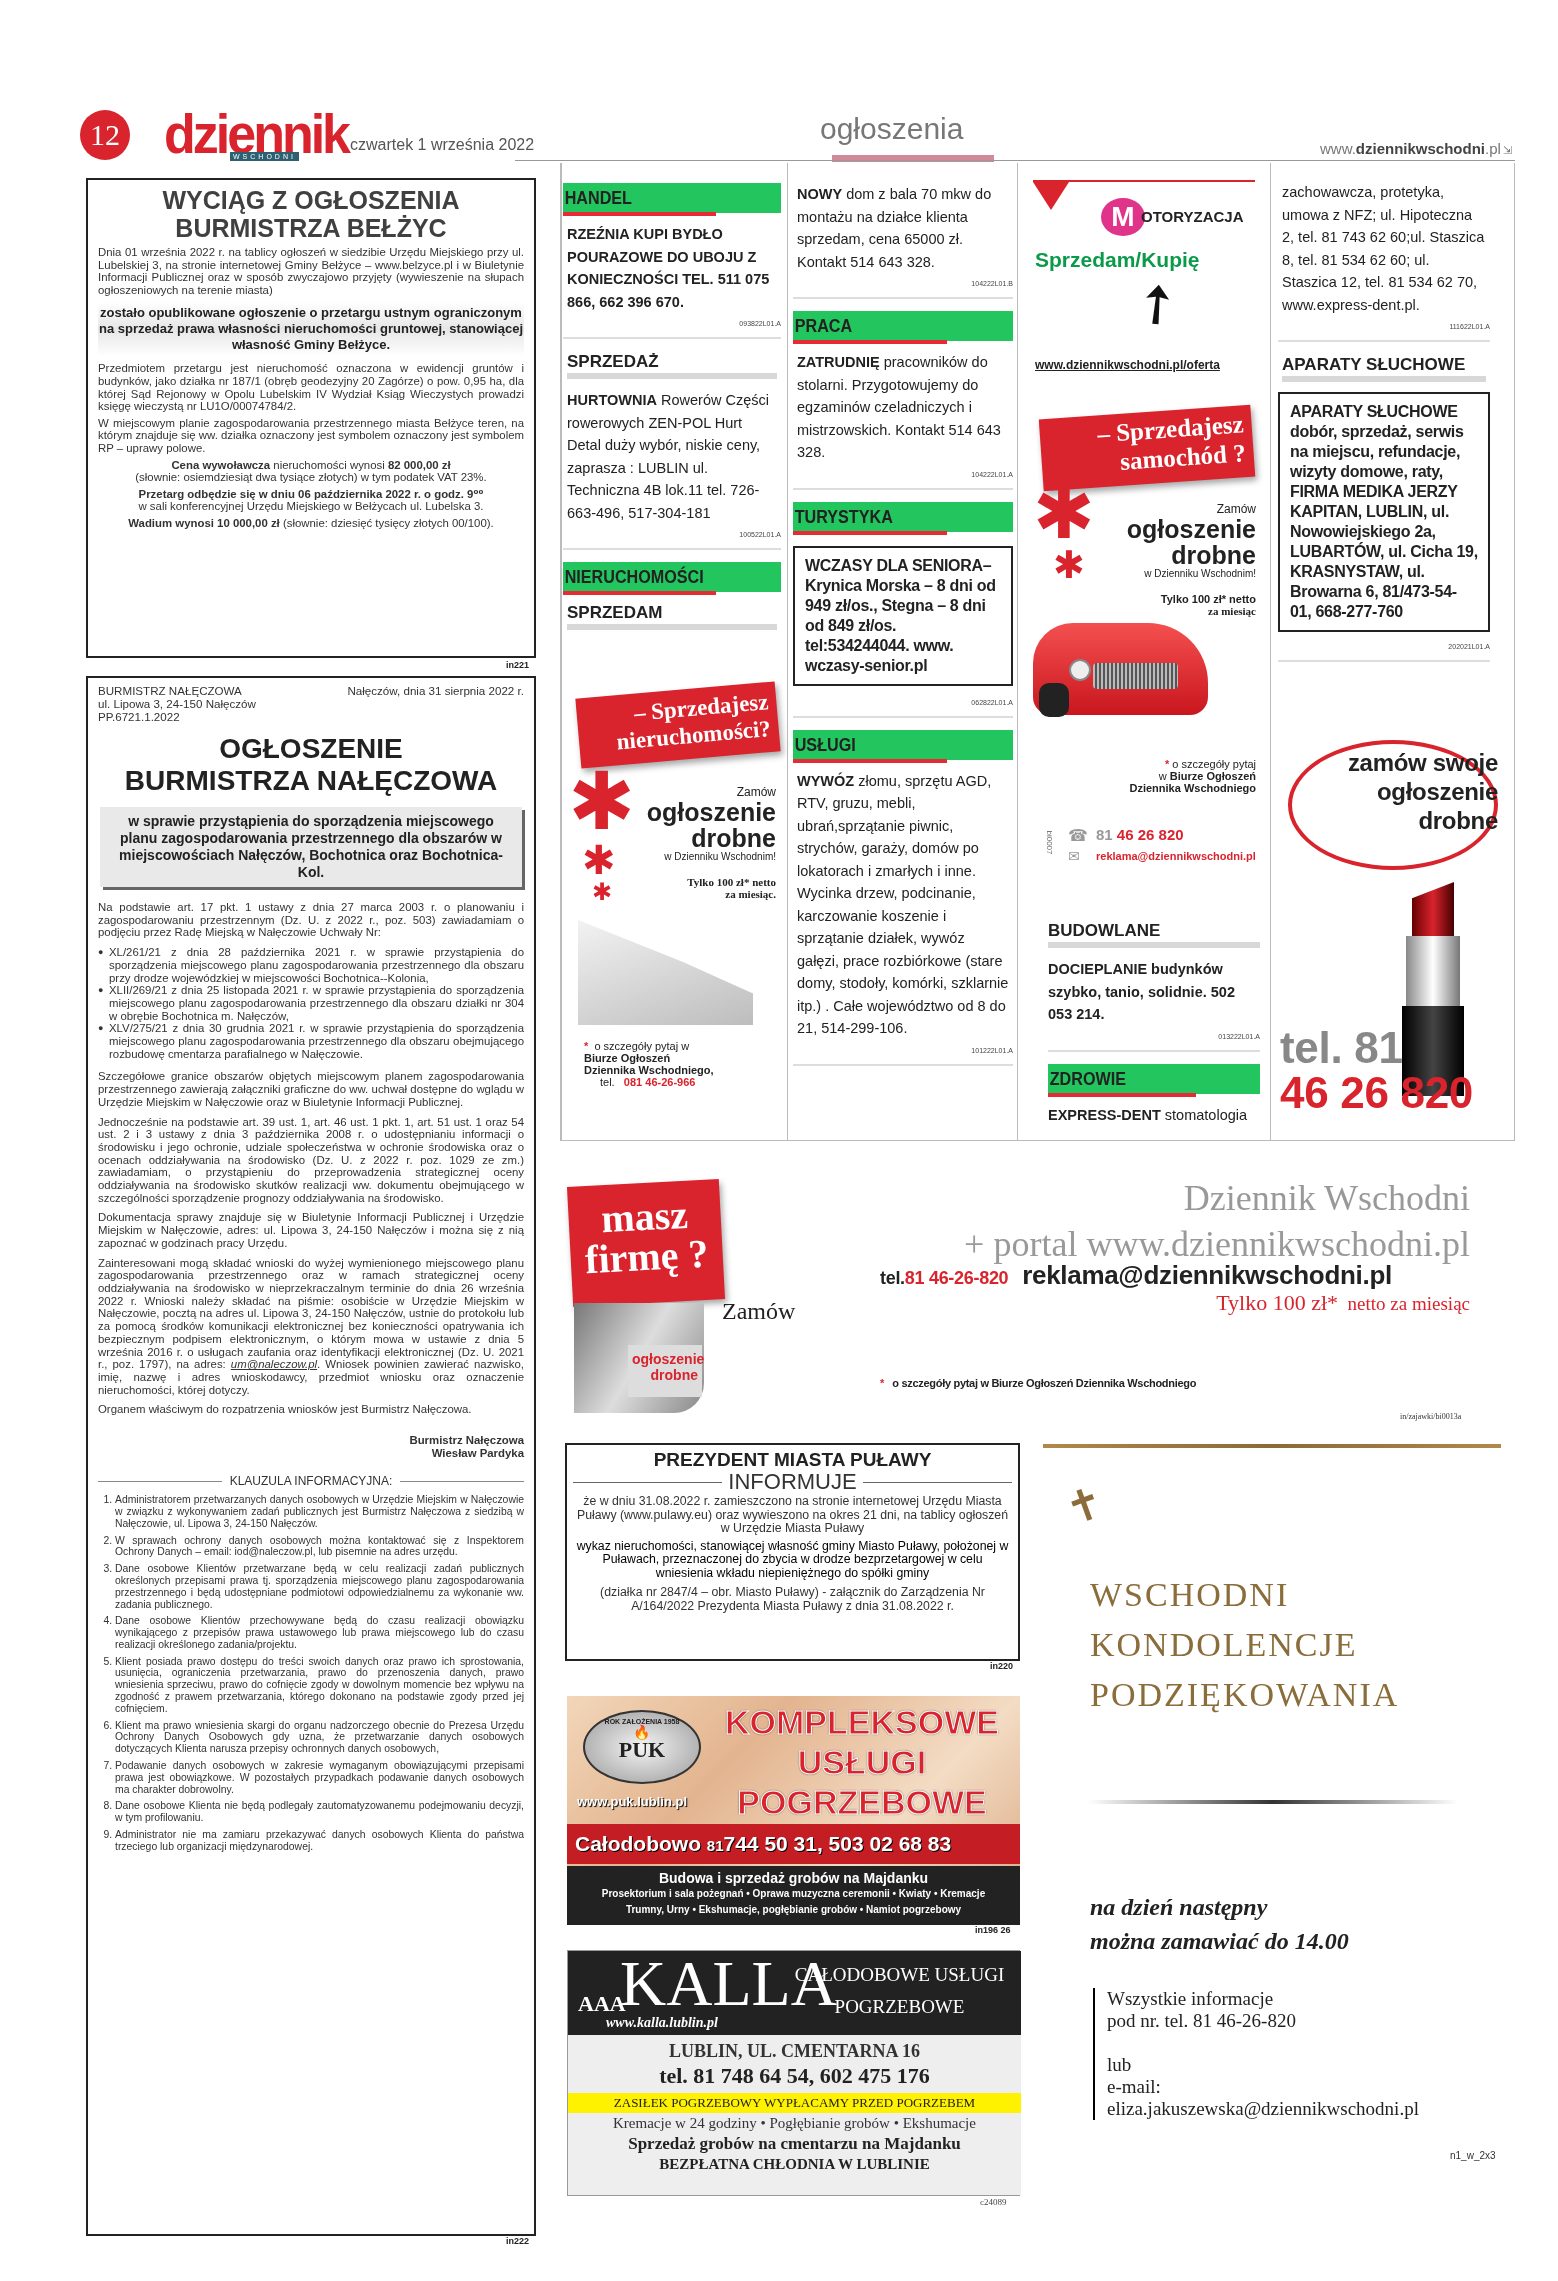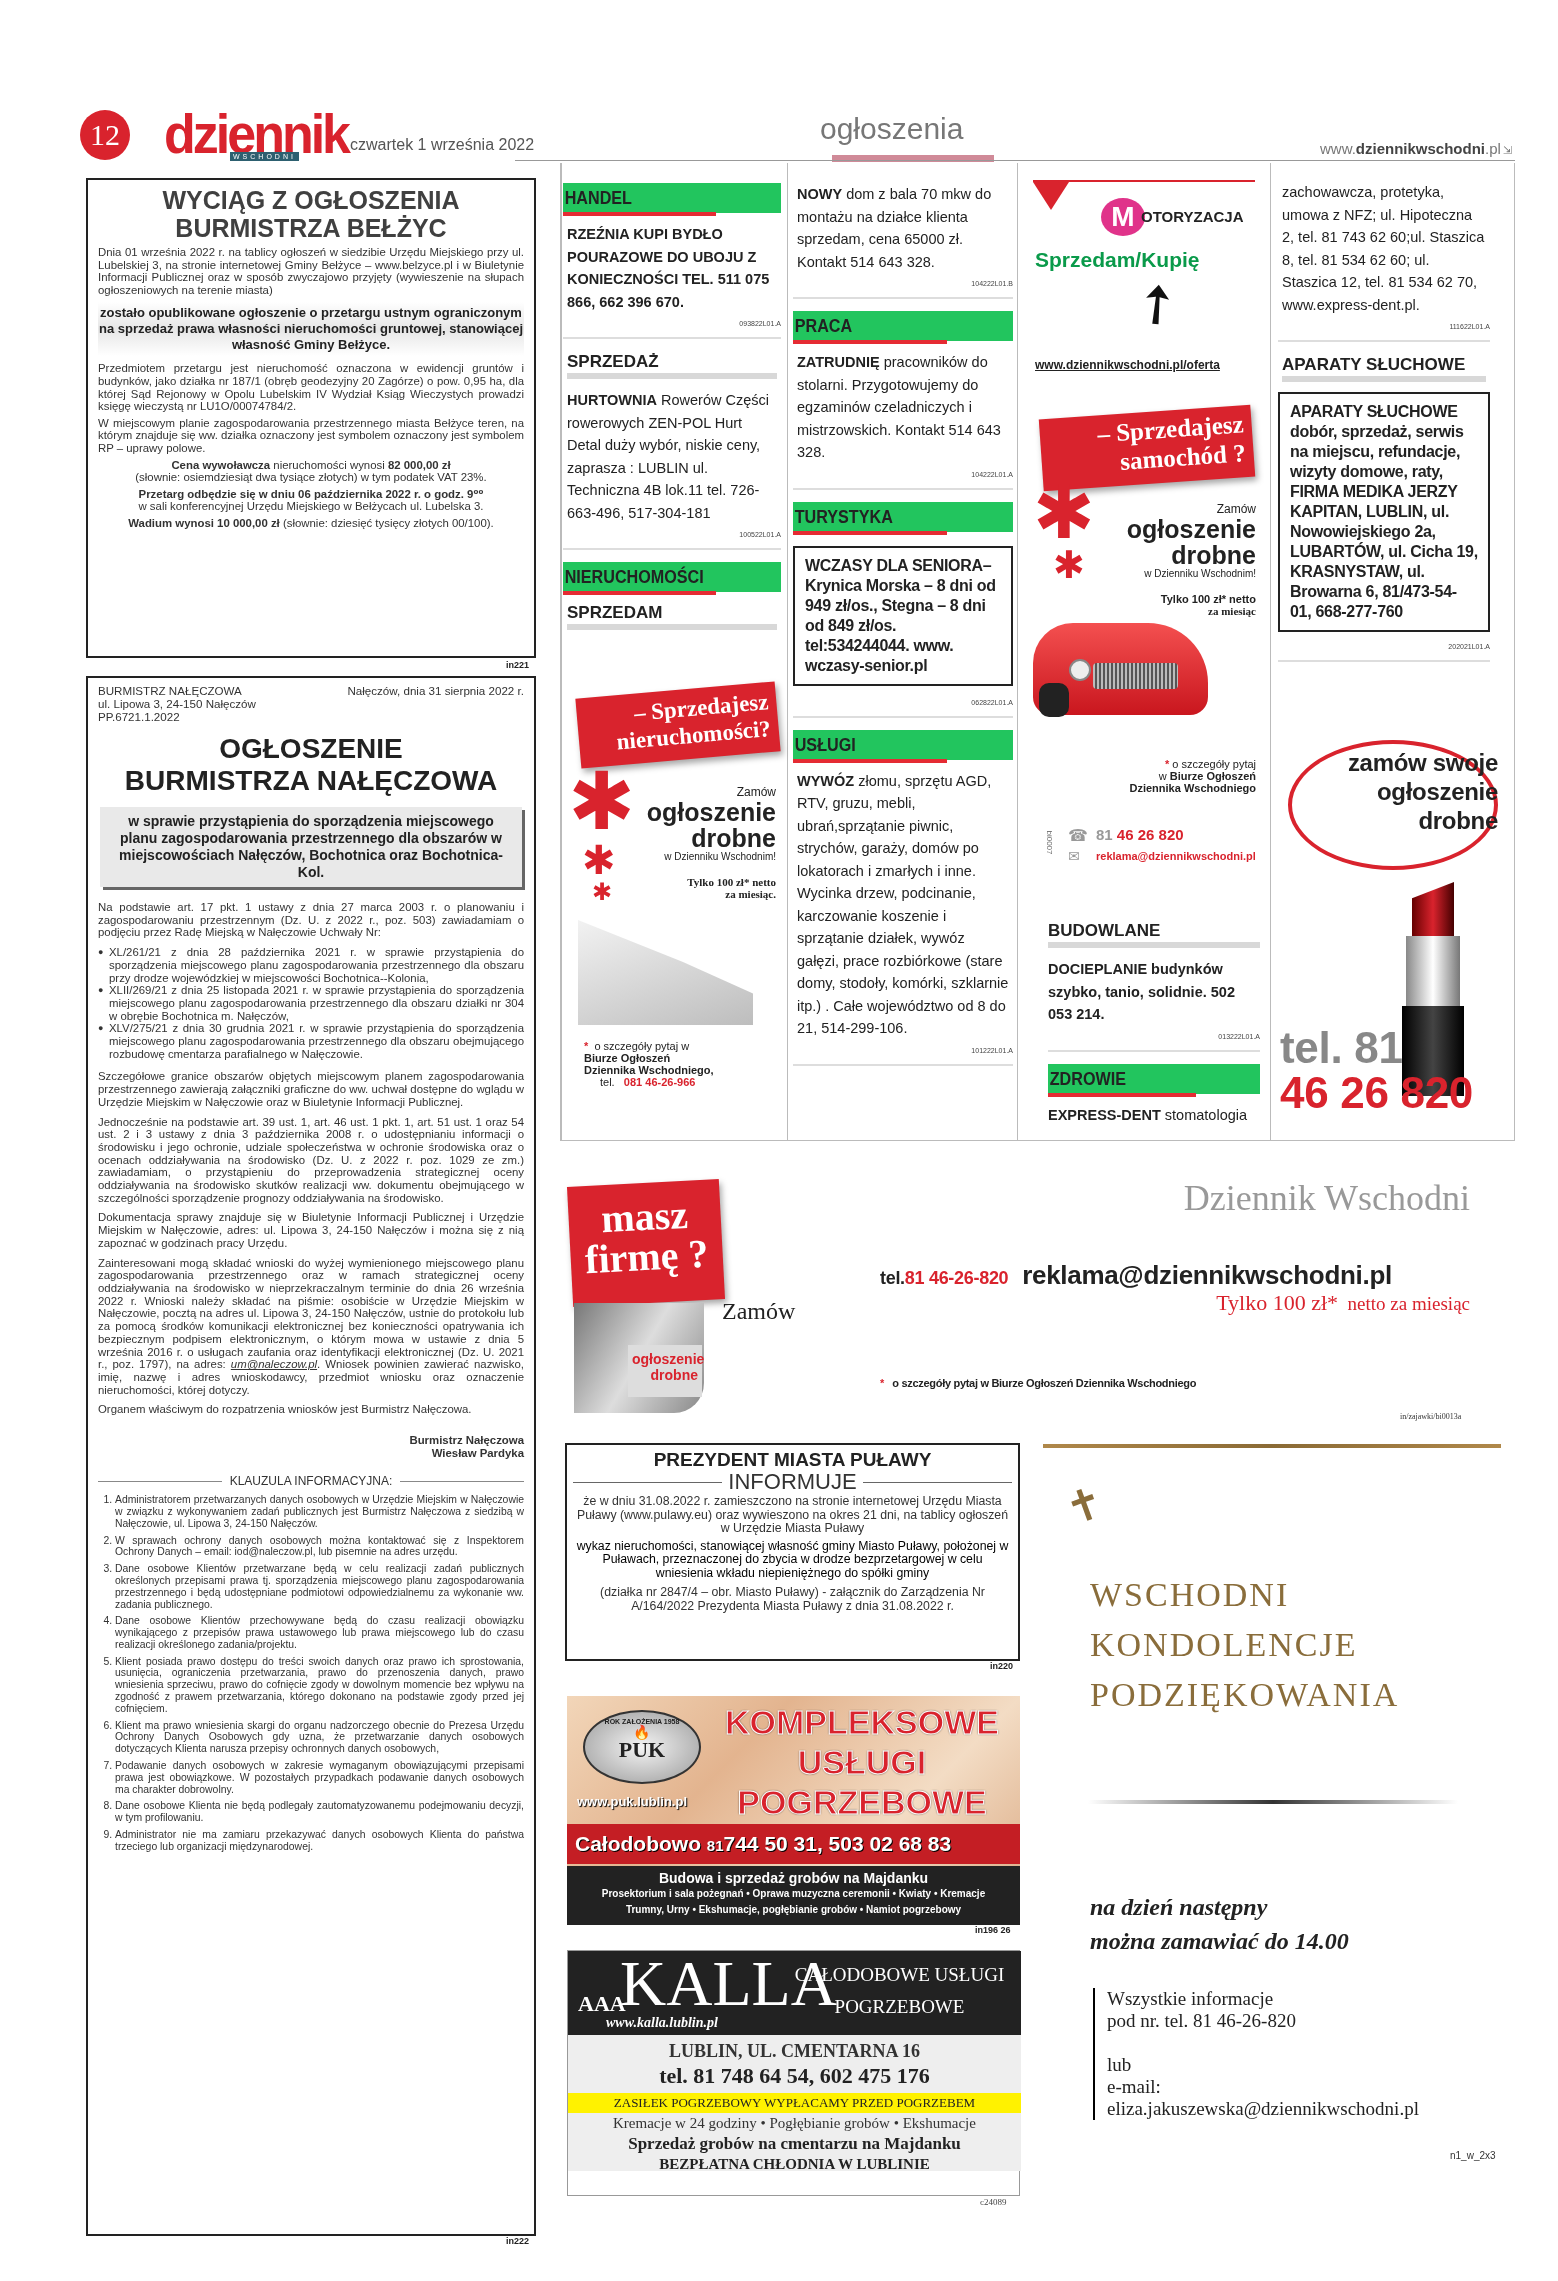--- a/index.html
+++ b/index.html
@@ -79,21 +79,21 @@
 
 #puk{left:567px;top:1696px;width:453px;height:229px;background:linear-gradient(135deg,#f2d6b9,#e3b48f,#f3dcc4,#d9a780)}
 #puk-oval{left:16px;top:14px;width:118px;height:74px;border-radius:50%;background:radial-gradient(#f4f4f4,#999);border:2px solid #333;text-align:center}
 #puk-title{left:140px;top:6px;width:310px;text-align:center;font-weight:bold;color:#d9232d;font-size:34px;line-height:40px;-webkit-text-stroke:1px #fff;text-shadow:0 0 2px #000}
 #puk-bar{left:0;top:128px;width:453px;height:40px;background:#c41e24;color:#fff;font-weight:bold;font-size:21px;line-height:40px;padding-left:8px;text-shadow:1px 1px 0 #000;white-space:nowrap}
 #puk-black{left:0;top:170px;width:453px;height:59px;background:#222;color:#fff;text-align:center;font-weight:bold;font-size:10px;line-height:16px;padding-top:4px}
 
 
 #kalla{left:567px;top:1950px;width:453px;height:246px;border:1px solid #999}
 #kalla-top{left:0;top:0;width:453px;height:84px;background:#222;color:#fff}
-#kalla-mid{left:0;top:84px;width:453px;height:136px;background:#eee;text-align:center;font-family:"Liberation Serif",serif}
+#kalla-mid{left:0;top:84px;width:453px;height:160px;background:#eee;text-align:center;font-family:"Liberation Serif",serif}
 
 
 #gold-rule{left:1043px;top:1444px;width:458px;height:4px;background:linear-gradient(90deg,#b0884a,#8a6a35,#b0884a)}
 #nekrologi{left:1090px;top:1570px;font-family:"Liberation Serif",serif;color:#8a6d3b;font-size:34px;line-height:50px;letter-spacing:2px}
 #gray-rule{left:1088px;top:1800px;width:370px;height:4px;background:linear-gradient(90deg,#fff,#333,#fff)}
 #deadline{left:1090px;top:1890px;font-family:"Liberation Serif",serif;font-style:italic;font-weight:bold;font-size:24px;line-height:34px;color:#222}
 #info{left:1093px;top:1988px;border-left:2px solid #000000;padding-left:12px;font-family:"Liberation Serif",serif;font-size:19px;line-height:22px;color:#222}
 #page-code{left:1450px;top:2150px;font-size:10px;color:#333}
 </style>
 </head>
@@ -297,20 +297,21 @@
     </div>
   <div class="abs serif" style="left:152px;top:115px;font-size:24px;color:#222">Zamów</div>
   <div class="abs" style="left:4px;top:120px;width:130px;height:110px;background:linear-gradient(120deg,#777,#ddd,#888);border-radius:0 0 30px 0"></div>
   <div class="abs" style="left:58px;top:162px;width:74px;height:52px;background:#ddd;text-align:right;padding:6px 4px;font-weight:bold;font-size:14px;line-height:16px;color:#d9232d">
       <div>ogłoszenie</div>
       <div>drobne</div>
     </div>
 </div>
 <div id="banner-right-title" class="abs">
     <div>Dziennik Wschodni</div>
+    <div>+ portal  www.dziennikwschodni.pl</div>
   </div>
 <div id="banner-price" class="abs"><span style="font-size:22px">Tylko 100 zł*</span>&nbsp; <span>netto za miesiąc</span></div>
 <div id="banner-contact" class="abs cond"><span style="font-size:18px">tel.</span><span style="font-size:18px;color:#d9232d">81 46-26-820</span>&nbsp; <span>reklama@dziennikwschodni.pl</span></div>
 <div id="banner-note" class="abs cond"><span style="color:#d9232d">*</span>&nbsp;&nbsp; <span>o szczegóły pytaj w Biurze Ogłoszeń  Dziennika Wschodniego</span></div>
 <div class="abs serif" style="left:1400px;top:1412px;font-size:8px;color:#333">in/zajawki/bi0013a</div>
 
 <div id="pulawy" class="abs boxed">
   <h2>PREZYDENT MIASTA PUŁAWY</h2>
   <div class="inf">
       <span class="l"></span>

